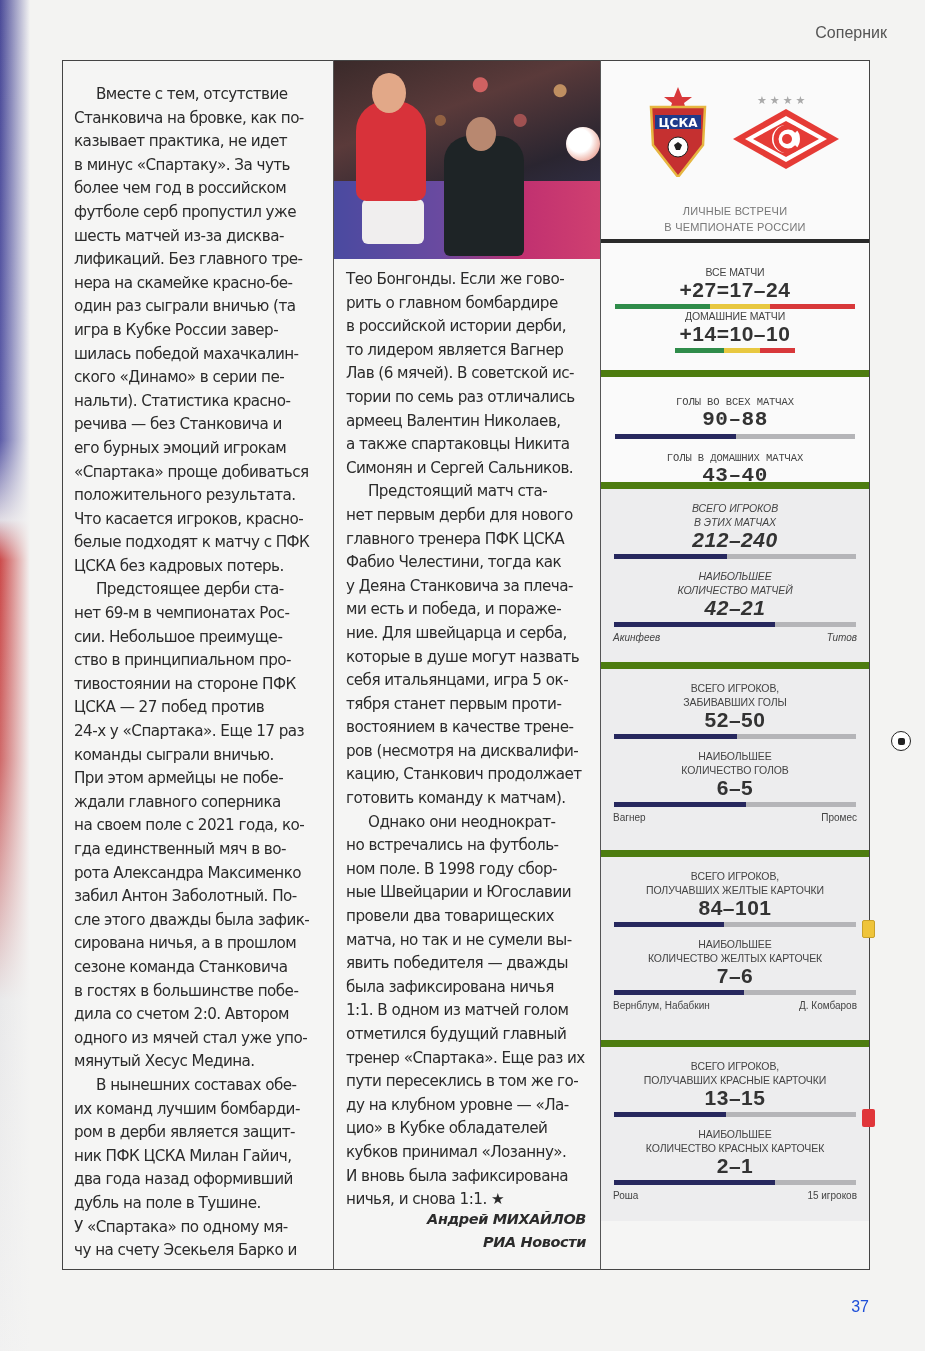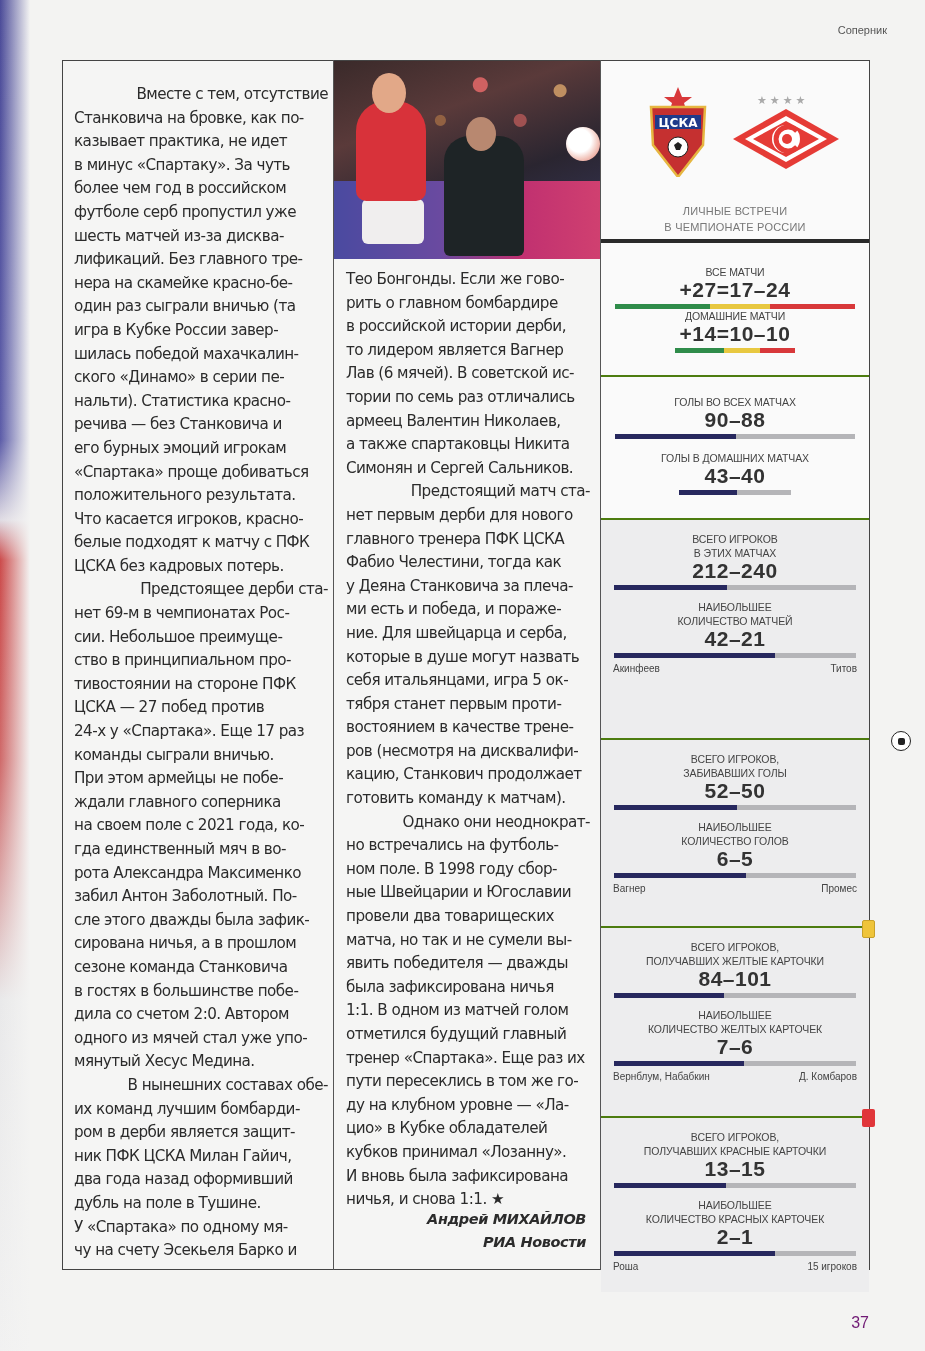--- a/index.html
+++ b/index.html
@@ -19,43 +19,43 @@
   .spine-inner {
     position: absolute; left: 0; top: 0; width: 30px; height: 1351px;
     background: linear-gradient(to bottom, #4b4b98 0px, #5c5ca8 440px, #e0dce4 520px, #cc4b4b 560px, #cf6a6a 760px, #e9e9ea 1000px, #f1f1f1 1351px);
   }
   .spine-fade {
     position: absolute; left: 0; top: 0; width: 30px; height: 1351px;
     background: linear-gradient(to right, rgba(243,243,242,0) 0%, rgba(243,243,242,0.6) 60%, rgba(243,243,242,1) 100%);
   }
   .section-label {
     position: absolute; right: 38px; top: 24px;
-    font-size: 11px; color: #555;
+    font-size: 16px; color: #555;
   }
   .page-number {
     position: absolute; right: 56px; top: 1298px;
-    font-size: 16px; color: #701a75; margin-top: 16px;
+    font-size: 16px; color: #1d4ed8;
   }
   .frame {
     position: absolute; left: 62px; top: 60px; width: 808px; height: 1210px;
     border: 1px solid #444;
     background: #f5f5f4;
   }
   .col {
     position: absolute;
     font-family: "DejaVu Sans", sans-serif;
     font-size: 15.2px;
     line-height: 23.6px;
     color: #2b2b2b;
     letter-spacing: -0.55px;
   }
   .col-left { left: 74px; top: 83px; width: 254px; }
   .col-mid { left: 346px; top: 268px; width: 244px; }
   .col p { white-space: nowrap; }
-  .col p.indent { padding-left: 22px; text-align: right; }
+  .col p.indent { padding-left: 22px; }
   .divider-v1 {
     position: absolute; left: 333px; top: 60px; width: 1px; height: 1210px; background: #555;
   }
   .divider-v2 {
     position: absolute; left: 600px; top: 60px; width: 1px; height: 1210px; background: #555;
   }
   .photo {
     position: absolute; left: 334px; top: 61px; width: 266px; height: 198px;
     overflow: hidden;
     background: linear-gradient(160deg, #3a2a2a 0%, #5a3a3a 30%, #2a2530 60%, #3a3a60 100%);
@@ -119,21 +119,21 @@
     position: absolute; left: 130px; top: 46px; width: 110px; height: 64px;
   }
   .spartak-stars {
     position: absolute; left: 156px; top: 33px; font-size: 11px; color: #aaa; letter-spacing: 3px;
   }
   .logo-caption {
     position: absolute; left: 0; top: 142px; width: 100%; text-align: center;
     font-size: 11px; line-height: 16px; color: #777; letter-spacing: 0.2px;
   }
   .stat-block {
-    position: relative; border-bottom: 2px solid #4d7c0f; padding: 0 12px;
+    position: relative; border-bottom: 7px solid #4d7c0f; padding: 0 12px;
   }
   .stat-block.alt { background: #ededee; }
   .stat-block.white { background: #fafafa; }
   .stat-label {
     text-align: center; font-size: 10.5px; line-height: 14px; color: #444;
     letter-spacing: -0.1px;
   }
   .stat-value {
     text-align: center; font-size: 21px; font-weight: bold; color: #333;
     line-height: 22px; letter-spacing: 0.5px;
@@ -332,36 +332,36 @@
     </div>
     <div class="stat-label" style="margin-top:0;">ДОМАШНИЕ МАТЧИ</div>
     <div class="stat-value">+14=10–10</div>
     <div class="bar" style="width:120px;">
       <span class="green" style="width:41%"></span>
         <span class="yellow" style="width:29.5%"></span>
         <span class="red" style="width:29.5%"></span>
     </div>
   </div>
 
-  <div class="stat-block white" style="height:143px; padding-top:18px;">
+  <div class="stat-block white" style="height:112px; padding-top:18px;font-family:Liberation Mono, monospace;">
     <div class="stat-label">ГОЛЫ ВО ВСЕХ МАТЧАХ</div>
     <div class="stat-value">90–88</div>
     <div class="bar" style="width:240px;">
       <span class="navy" style="width:50.6%"></span>
         <span class="grey" style="width:49.4%"></span>
     </div>
     <div class="stat-label" style="margin-top:12px;">ГОЛЫ В ДОМАШНИХ МАТЧАХ</div>
     <div class="stat-value">43–40</div>
     <div class="bar" style="width:112px;">
       <span class="navy" style="width:51.8%"></span>
         <span class="grey" style="width:48.2%"></span>
     </div>
   </div>
 
-  <div class="stat-block alt" style="height:220px; padding-top:12px;">
+  <div class="stat-block alt" style="height:180px; padding-top:12px;font-style:italic;">
     <div class="stat-label">
       <div>ВСЕГО ИГРОКОВ</div>
       <div>В ЭТИХ МАТЧАХ</div>
     </div>
     <div class="stat-value">212–240</div>
     <div class="bar" style="width:242px;">
       <span class="navy" style="width:46.9%"></span>
         <span class="grey" style="width:53.1%"></span>
     </div>
     <div class="stat-label" style="margin-top:10px;">

